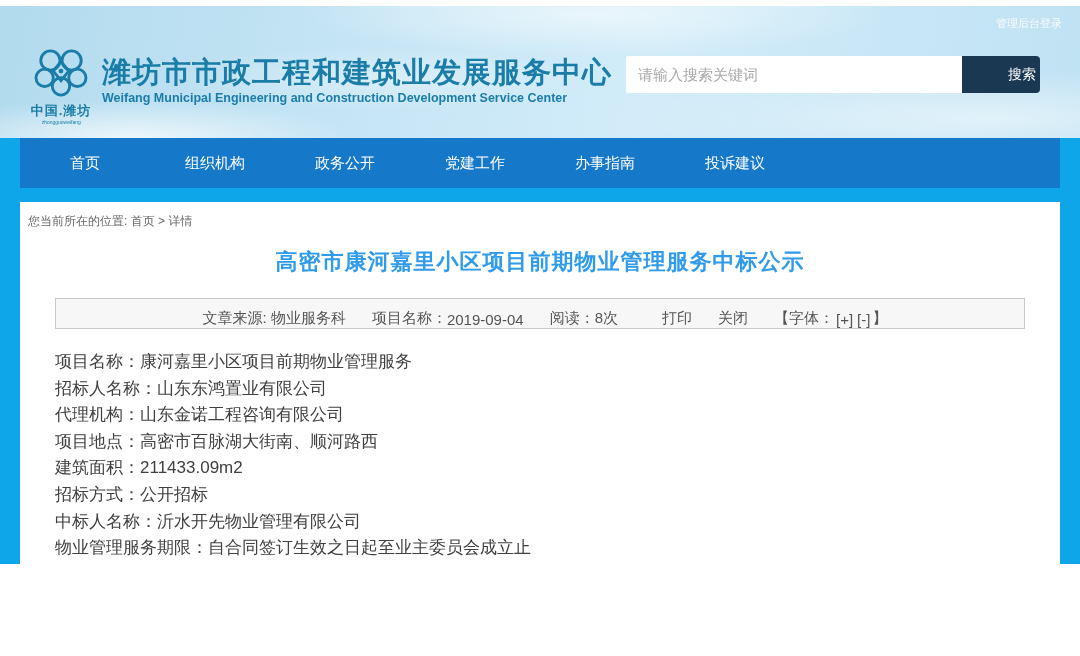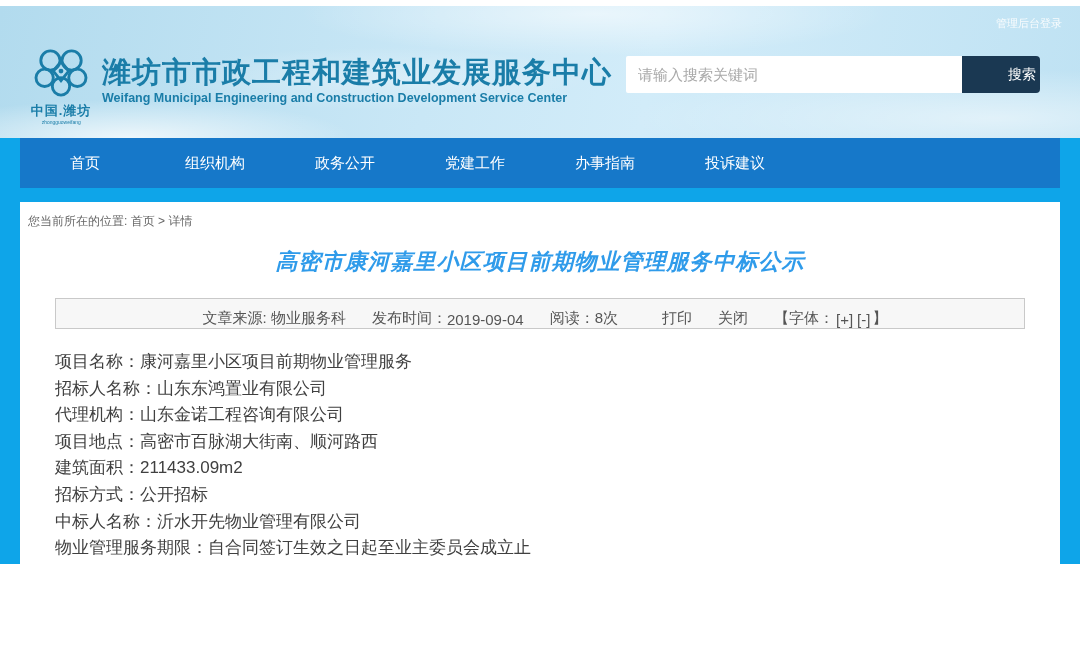--- a/index.html
+++ b/index.html
@@ -70,21 +70,21 @@
   .content {
     position: absolute; left: 20px; top: 196px; width: 1040px; height: 460px;
     background: #ffffff;
   }
   .breadcrumb {
     padding: 11px 1px 0 8px; font-size: 12px; color: #666;
   }
   .breadcrumb .bc-link { color: #666; cursor: pointer; }
   .article-title {
     margin-top: 17px; text-align: center;
-    font-size: 22px; font-weight: bold; color: #2f9bea; letter-spacing: 1px; font-style: italic;
+    font-size: 22px; font-weight: bold; color: #2f9bea; letter-spacing: 1px;
   }
   .meta-bar {
     margin: 21px 35px 0 35px; height: 31px;
     background: #f7f7f7; border: 1px solid #c9c9c9;
     display: flex; align-items: flex-end; justify-content: center;
     font-size: 15px; color: #555; white-space: nowrap; padding-left: 10px;
   }
   .meta-bar span { display: inline-block; }
   .m-gap { margin-left: 26px; }
   .m-gap-lg { margin-left: 44px; }
@@ -149,21 +149,21 @@
       <span>您当前所在的位置:</span>
       <span class="bc-link">首页</span>
       <span>&gt;</span>
       <span>详情</span>
     </div>
 
     <h1 class="article-title">高密市康河嘉里小区项目前期物业管理服务中标公示</h1>
 
     <div class="meta-bar">
       <span>文章来源:</span>&nbsp;<span>物业服务科</span>
-      <span class="m-gap">发布时间：</span><span>2019-09-04</span>
+      <span class="m-gap">项目名称：</span><span>2019-09-04</span>
       <span class="m-gap">阅读：</span><span>8次</span>
       <span class="m-gap-lg m-link">打印</span>
       <span class="m-gap m-link">关闭</span>
       <span class="m-gap">【字体：</span><span class="m-sz">[+]</span><span class="m-sz">[-]</span><span>】</span>
     </div>
 
     <div class="article-body">
         <p class="article-line">项目名称：康河嘉里小区项目前期物业管理服务</p>
         <p class="article-line">招标人名称：山东东鸿置业有限公司</p>
         <p class="article-line">代理机构：山东金诺工程咨询有限公司</p>

